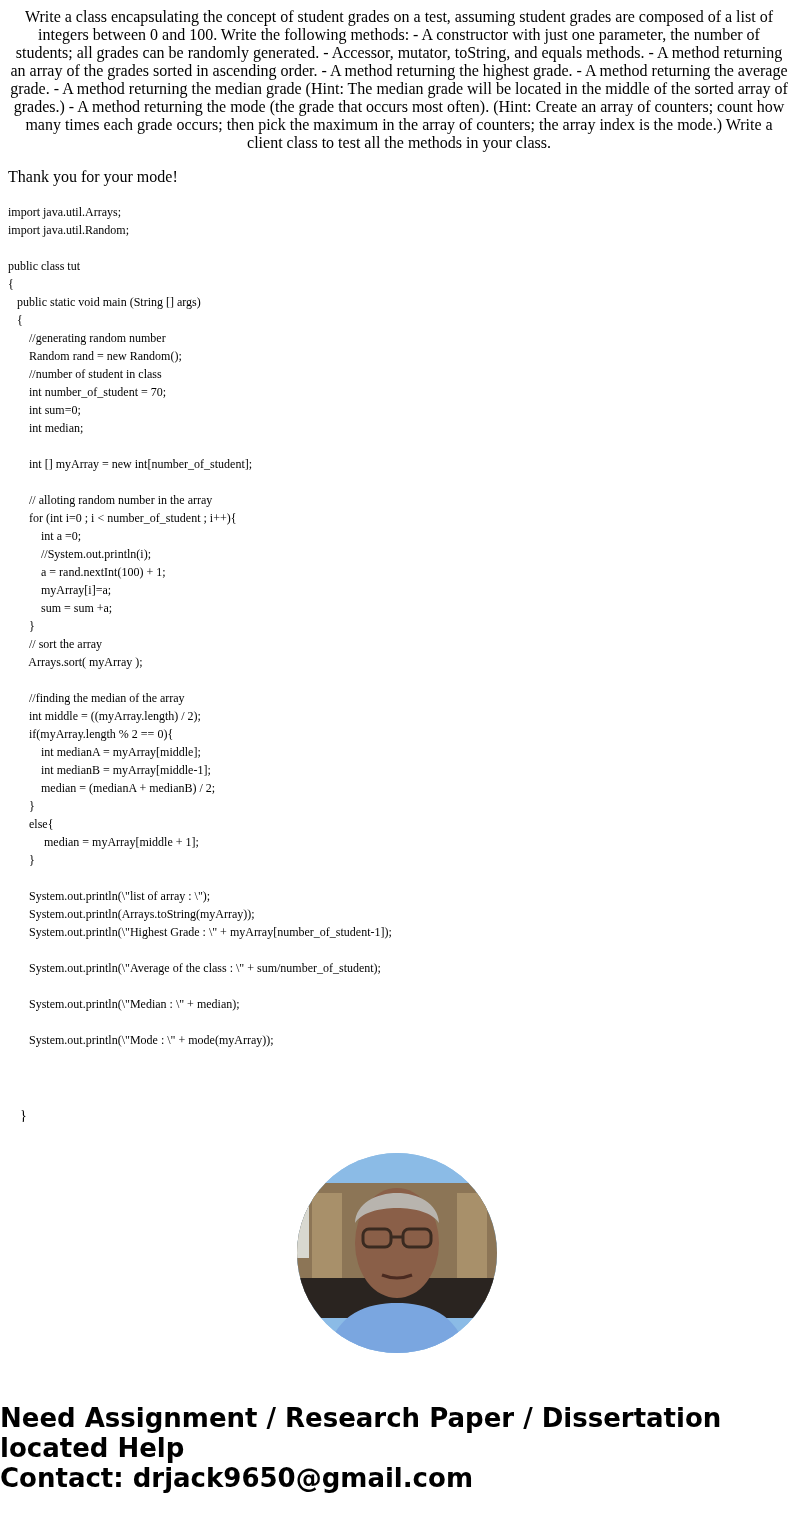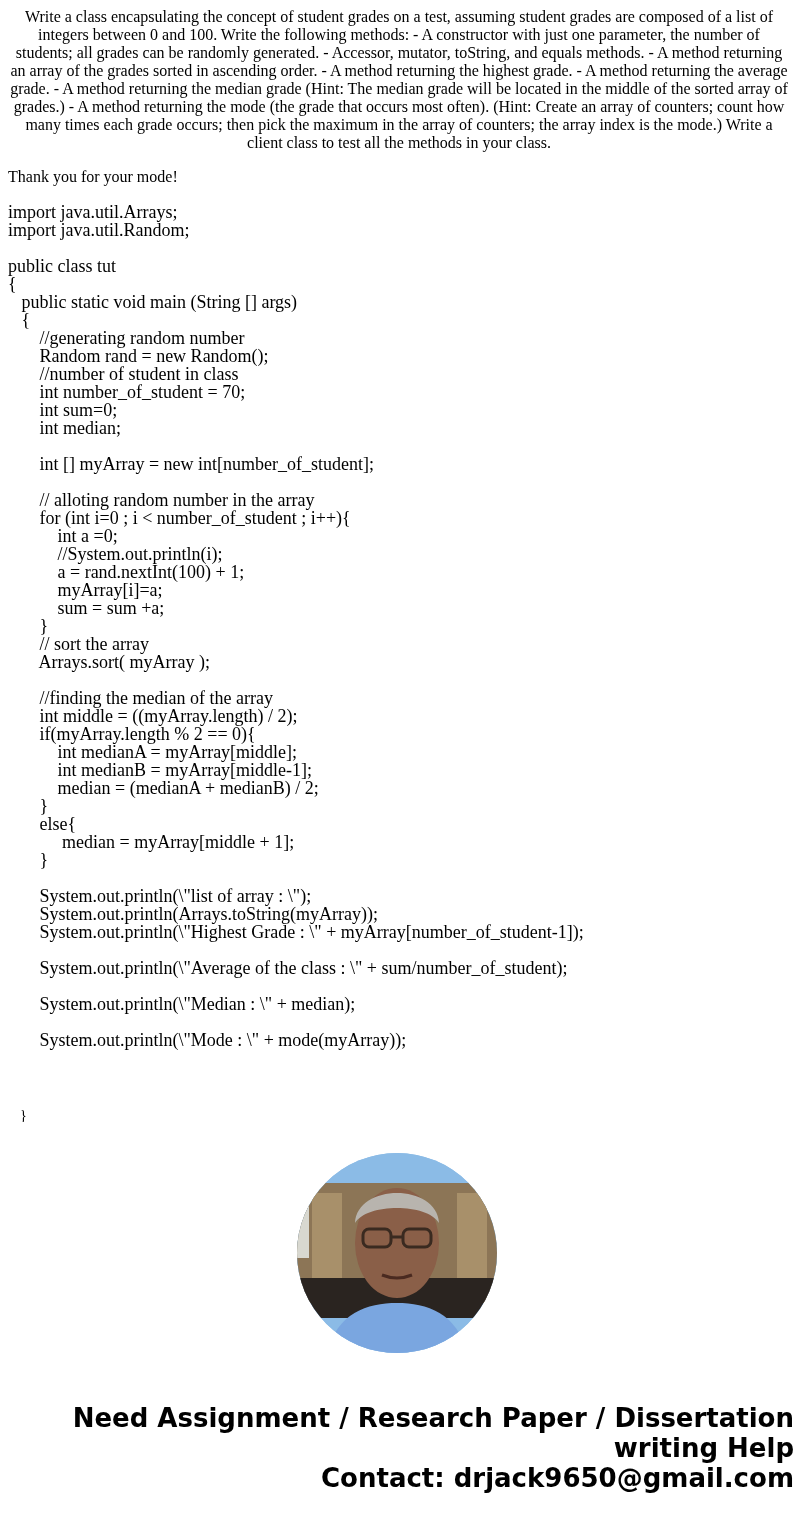--- a/index.html
+++ b/index.html
@@ -24,39 +24,39 @@
     font-weight: bold;
     font-size: 18.7px;
     margin: 18px 0 0 0;
     line-height: 22px;
   }
   .code {
     margin: 17px 8px 0 0;
     white-space: pre;
     line-height: 18px;
     font-family: "Liberation Serif", serif;
-    font-size: 18px;
+    font-size: 12px;
   }
   .code .line { display: block; height: 18px; }
   .tail {
     position: absolute; left: 20px; top: 1110px;
     font-size: 14px; height: 12px; overflow: hidden; line-height: 12px;
   }
   .avatar {
     position: absolute;
     left: 297px; top: 1153px;
     width: 200px; height: 200px;
     border-radius: 50%;
     overflow: hidden;
     background: #8bbbe6;
   }
   .promo {
     position: absolute;
     left: 0; top: 1403px; width: 794px;
-    text-align: right;
+    text-align: left;
     font-family: "DejaVu Sans", sans-serif;
     font-weight: bold;
     font-size: 26px;
     line-height: 30px;
     color: #000;
   }
 </style>
 </head>
 <body>
 
@@ -81,15 +81,15 @@
     <path d="M58 70 C60 30 140 30 142 70 C130 50 70 50 58 70 Z" fill="#b8b4ae"></path>
     <rect x="66" y="76" width="28" height="18" rx="6" fill="none" stroke="#3a2a20" stroke-width="3"></rect>
     <rect x="106" y="76" width="28" height="18" rx="6" fill="none" stroke="#3a2a20" stroke-width="3"></rect>
     <line x1="94" y1="84" x2="106" y2="84" stroke="#3a2a20" stroke-width="3"></line>
     <path d="M85 122 Q100 128 115 122" stroke="#4a2a20" stroke-width="3" fill="none"></path>
   </svg>
 </div>
 
 <div class="promo">
   <div>Need Assignment / Research Paper / Dissertation</div>
-  <div>writing Help</div>
+  <div>located Help</div>
   <div>Contact: drjack9650@gmail.com</div>
 </div>
 
 </body></html>

